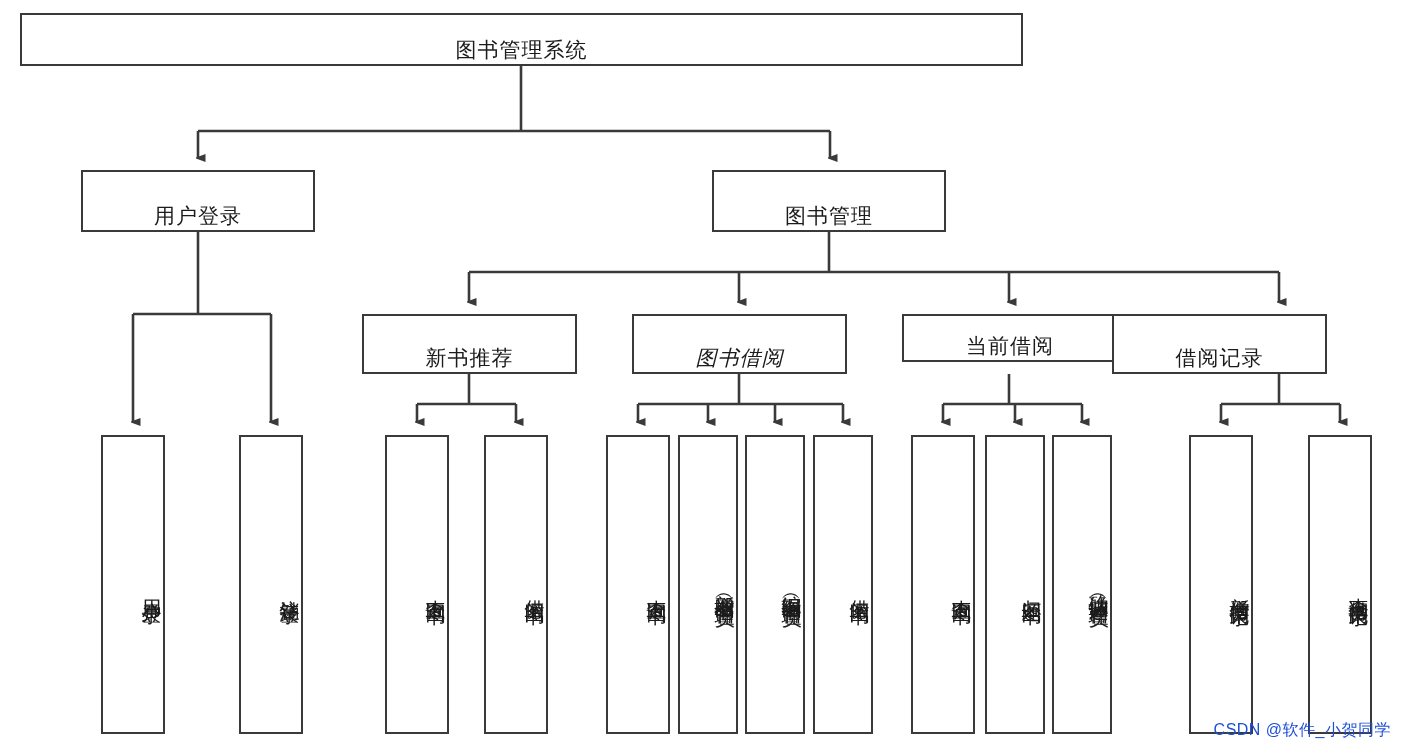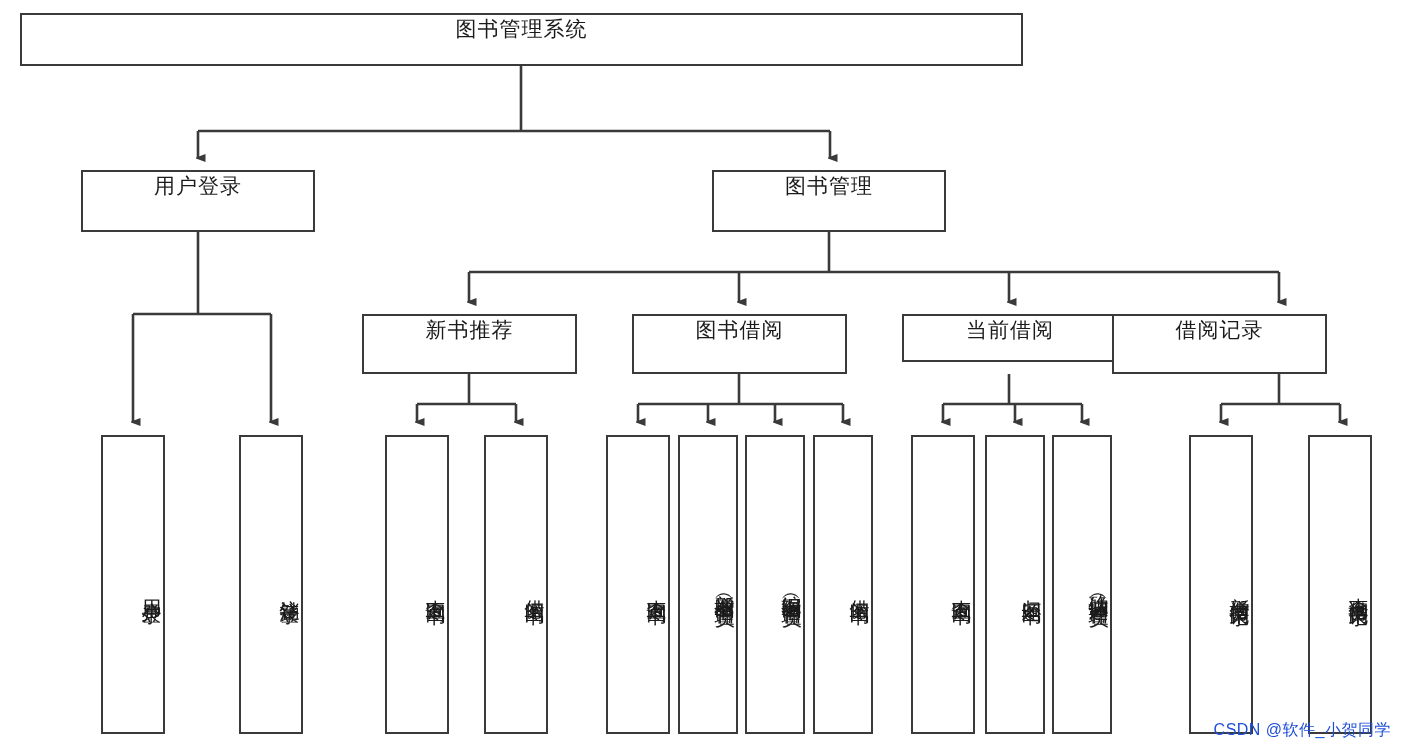--- a/index.html
+++ b/index.html
@@ -21,21 +21,21 @@
     left: 0; top: 0;
     width: 1405px;
     height: 747px;
     pointer-events: none;
   }
   .node {
     position: absolute;
     border: 2px solid #3a3a3a;
     background: #ffffff;
     display: flex;
-    align-items: flex-start;
+    align-items: flex-end;
     justify-content: center;
     color: #1b1b1b;
     z-index: 2;
   }
   .node.h {
     font-size: 21px;
     letter-spacing: 1px;
   }
   .node.v {
     writing-mode: vertical-rl;
@@ -125,21 +125,21 @@
   <div class="node h" style="left:81px; top:170px; width:234px; height:62px;">
     <span>用户登录</span>
   </div>
   <div class="node h" style="left:362px; top:314px; width:215px; height:60px;">
     <span>新书推荐</span>
   </div>
 
   <div class="node h" style="left:712px; top:170px; width:234px; height:62px;">
     <span>图书管理</span>
   </div>
-  <div class="node h" style="left:632px; top:314px; width:215px; height:60px;">
+  <div class="node h" style="left:632px; top:314px; width:215px; height:60px;font-style:italic;">
     <span>图书借阅</span>
   </div>
   <div class="node h" style="left:902px; top:314px; width:216px; height:48px;">
     <span>当前借阅</span>
   </div>
   <div class="node h" style="left:1112px; top:314px; width:215px; height:60px;">
     <span>借阅记录</span>
   </div>
 
   <div class="node v" style="left:101px; top:435px; width:64px; height:299px;">

